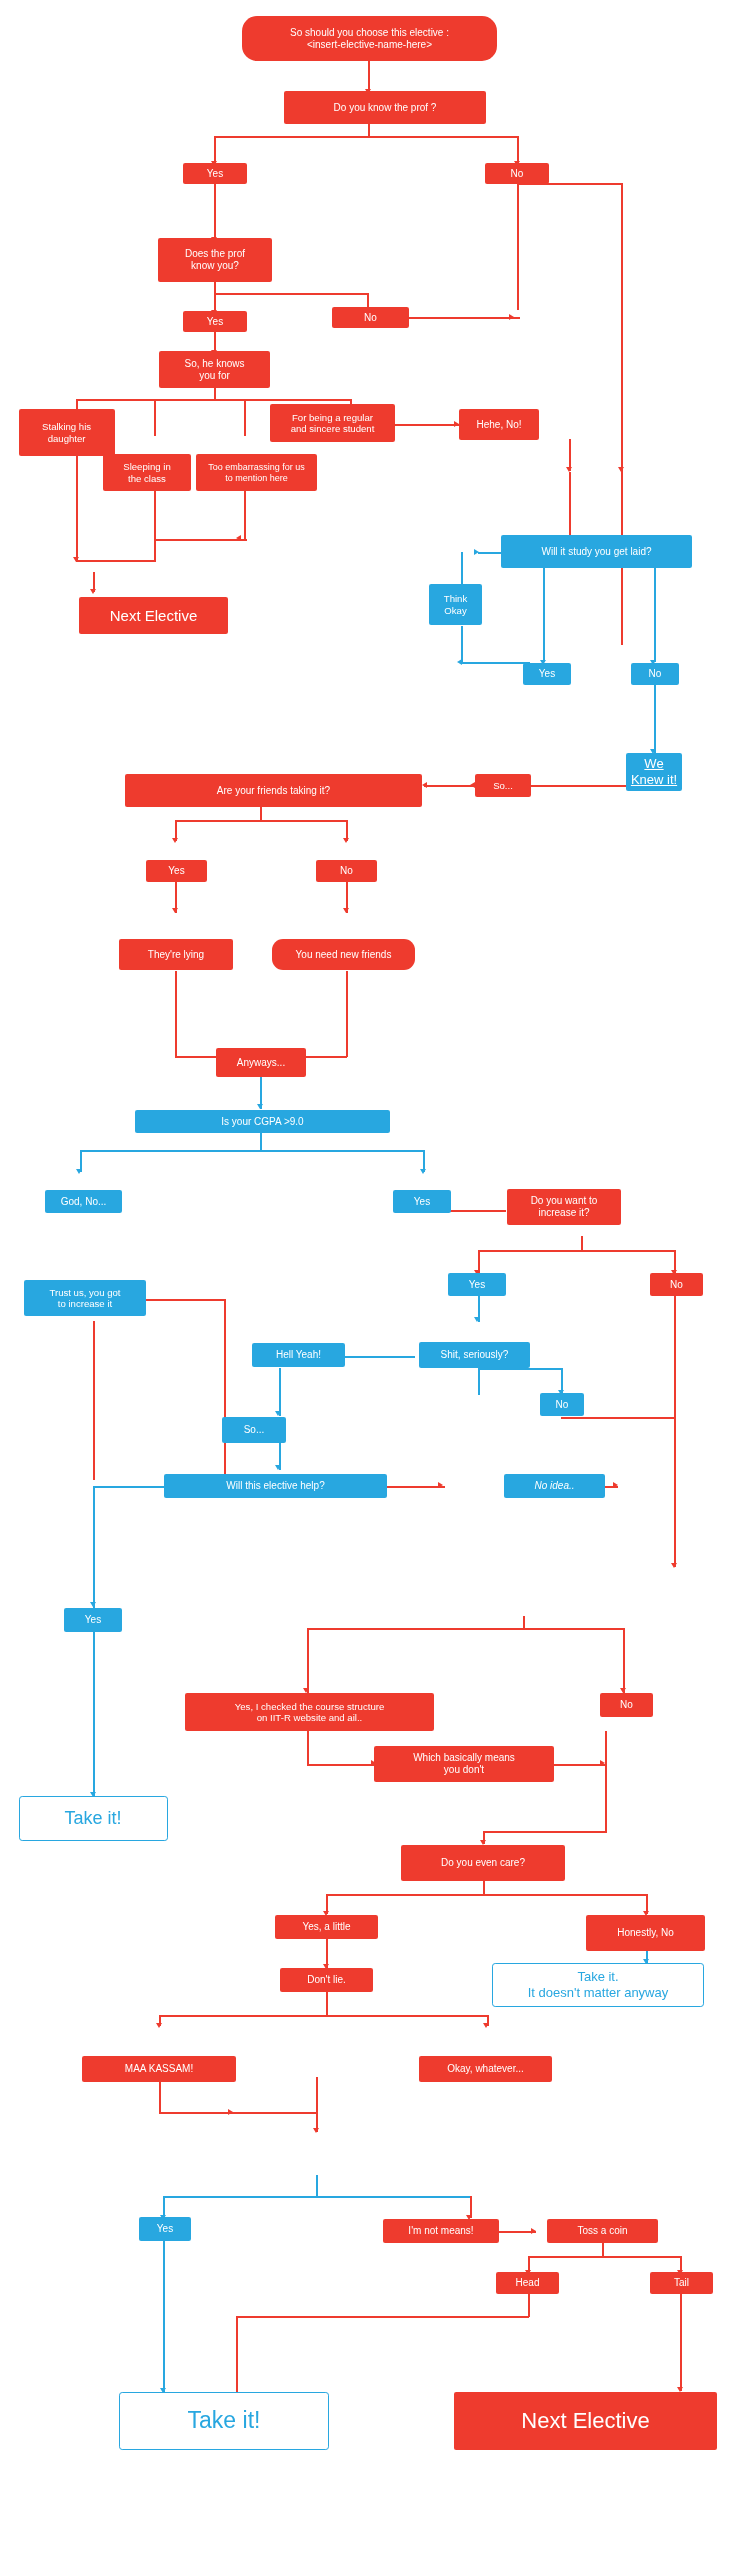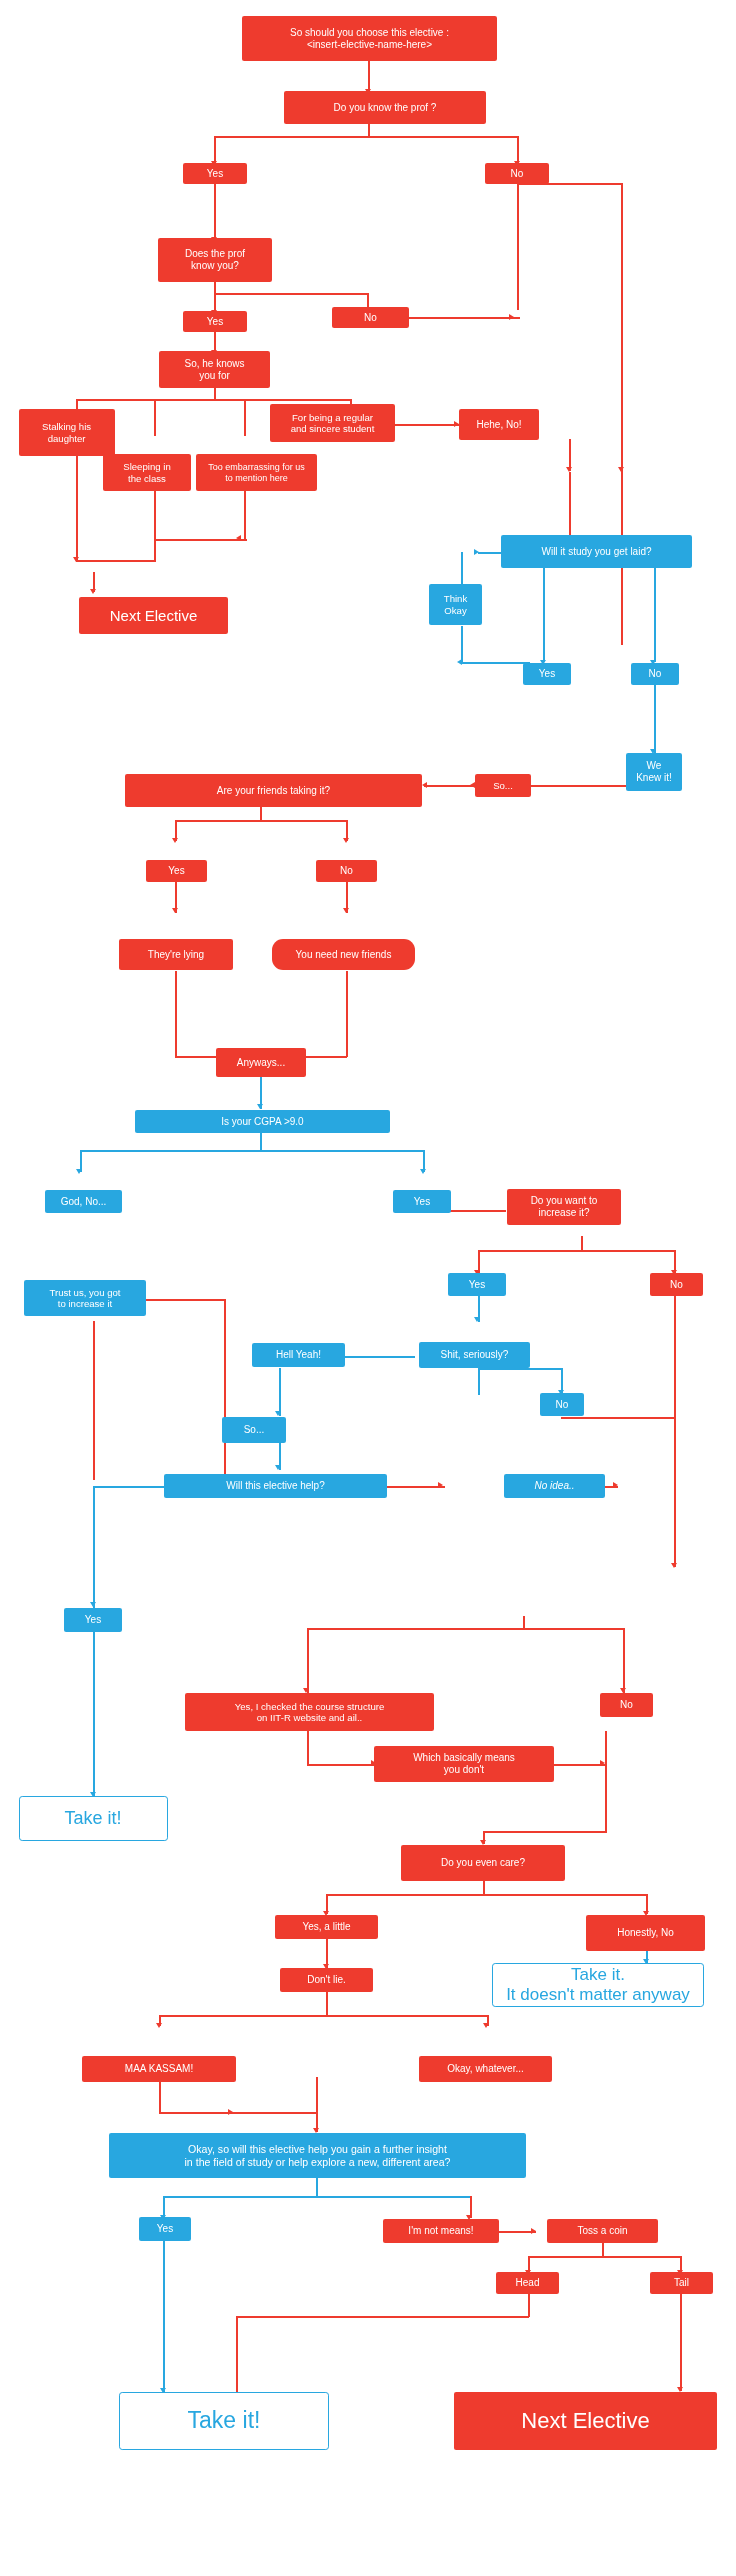--- a/index.html
+++ b/index.html
@@ -247,21 +247,21 @@
   <div class="line" style="left:528px;top:2293px;width:1.6px;height:24px;"></div>
   <div class="line" style="left:236px;top:2316px;width:293px;height:1.6px;"></div>
   <div class="line" style="left:236px;top:2316px;width:1.6px;height:85px;"></div>
 
   <div class="line b" style="left:163px;top:2239px;width:1.6px;height:154px;"></div>
   <div class="arrow ar-d b" style="left:160px;top:2388px;"></div>
 
   <div class="line" style="left:680px;top:2293px;width:1.6px;height:98px;"></div>
   <div class="arrow ar-d" style="left:677px;top:2387px;"></div>
 
-  <div class="node red" style="left:242px;top:16px;width:255px;height:45px;font-size:10px;white-space:pre-line;">So should you choose this elective :
+  <div class="node red" style="left:242px;top:16px;width:255px;height:45px;font-size:10px;white-space:pre-line;border-radius:15px;">So should you choose this elective :
 &lt;insert-elective-name-here&gt;</div>
 
   <div class="node red" style="left:268px;top:91px;width:202px;height:33px;font-size:10px;margin-left:16px;">Do you know the prof ?</div>
 
   <div class="node red" style="left:183px;top:163px;width:64px;height:21px;font-size:10px;">Yes</div>
 
   <div class="node red" style="left:485px;top:163px;width:64px;height:21px;font-size:10px;">No</div>
 
   <div class="node red" style="left:158px;top:238px;width:114px;height:44px;font-size:10px;white-space:pre-line;">Does the prof
 know you?</div>
@@ -291,21 +291,21 @@
 
   <div class="node blue" style="left:501px;top:535px;width:191px;height:33px;font-size:10px;">Will it study you get laid?</div>
 
   <div class="node blue" style="left:429px;top:584px;width:53px;height:41px;font-size:9.6px;white-space:pre-line;">Think
 Okay</div>
 
   <div class="node blue" style="left:523px;top:663px;width:48px;height:22px;font-size:10px;">Yes</div>
 
   <div class="node blue" style="left:631px;top:663px;width:48px;height:22px;font-size:10px;">No</div>
 
-  <div class="node blue" style="left:626px;top:753px;width:56px;height:38px;font-size:10px;white-space:pre-line;">We
+  <div class="node blue" style="left:626px;top:753px;width:56px;height:38px;font-size:13px;white-space:pre-line;text-decoration:underline;">We
 Knew it!</div>
 
   <div class="node red" style="left:475px;top:774px;width:56px;height:23px;font-size:9.6px;">So...</div>
 
   <div class="node red" style="left:125px;top:774px;width:297px;height:33px;font-size:10px;">Are your friends taking it?</div>
 
   <div class="node red" style="left:146px;top:860px;width:61px;height:22px;font-size:10px;">Yes</div>
 
   <div class="node red" style="left:316px;top:860px;width:61px;height:22px;font-size:10px;">No</div>
 
@@ -357,29 +357,27 @@
   <div class="node outline" style="left:18.6px;top:1796px;width:149px;height:45px;font-size:18px;">Take it!</div>
 
   <div class="node red" style="left:401px;top:1845px;width:164px;height:36px;font-size:10px;">Do you even care?</div>
 
   <div class="node red" style="left:275px;top:1915px;width:103px;height:24.4px;font-size:10px;">Yes, a little</div>
 
   <div class="node red" style="left:586px;top:1915px;width:119px;height:36px;font-size:10px;">Honestly, No</div>
 
   <div class="node red" style="left:280px;top:1968px;width:93px;height:24.4px;font-size:10px;">Don't lie.</div>
 
-  <div class="node outline" style="left:492px;top:1963px;width:212px;height:44px;font-size:17px;white-space:pre-line;">Take it.
+  <div class="node outline" style="left:492px;top:1963px;width:212px;height:44px;font-size:13px;white-space:pre-line;">Take it.
 It doesn't matter anyway</div>
 
   <div class="node red" style="left:82px;top:2056px;width:154px;height:25.5px;font-size:10px;">MAA KASSAM!</div>
 
   <div class="node red" style="left:419px;top:2056px;width:133px;height:25.5px;font-size:10px;">Okay, whatever...</div>
 
-  <div class="node blue" style="left:109px;top:2133px;width:417px;height:45px;font-size:10.6px;white-space:pre-line;">Okay, so will this elective help you gain a further insight
-in the field of study or help explore a new,  different area?</div>
 
   <div class="node blue" style="left:139px;top:2217px;width:52px;height:24.4px;font-size:10px;">Yes</div>
 
   <div class="node red" style="left:383px;top:2219px;width:116px;height:24.4px;font-size:10px;">I'm not means!</div>
 
   <div class="node red" style="left:547px;top:2219px;width:111px;height:24.4px;font-size:10px;">Toss a coin</div>
 
   <div class="node red" style="left:496px;top:2272px;width:63px;height:22px;font-size:10px;">Head</div>
 
   <div class="node red" style="left:650px;top:2272px;width:63px;height:22px;font-size:10px;">Tail</div>

